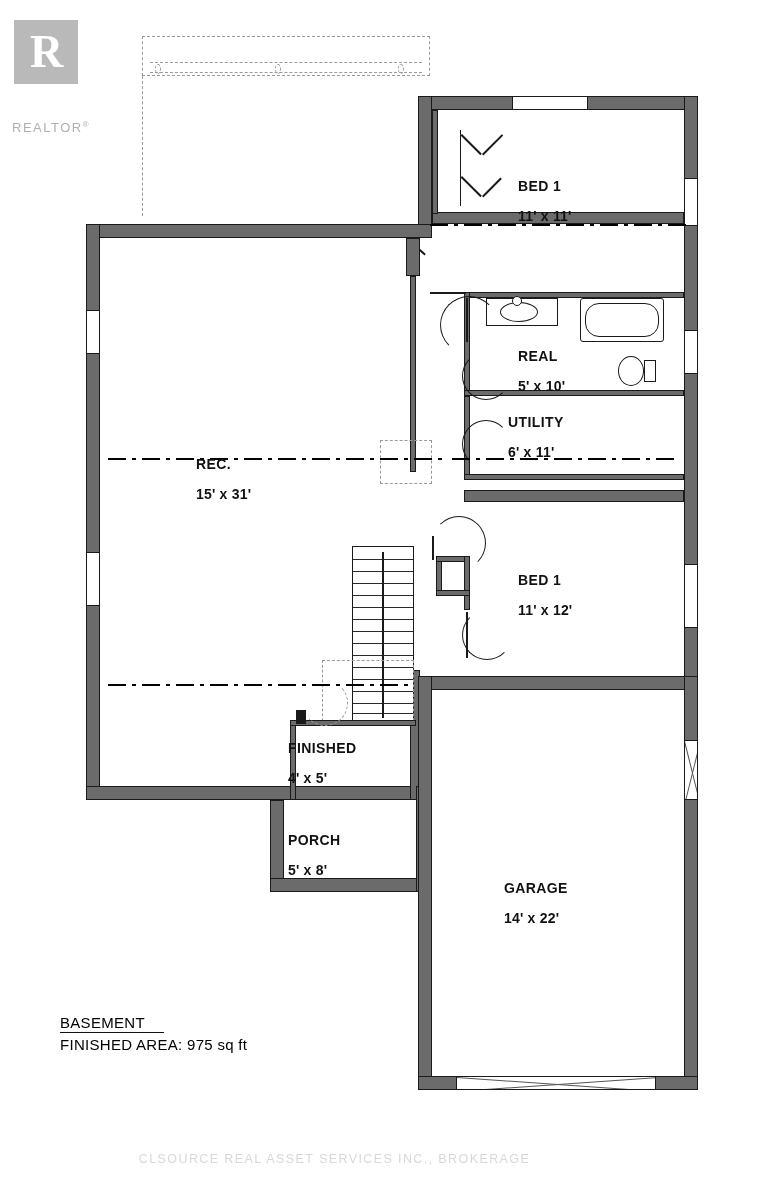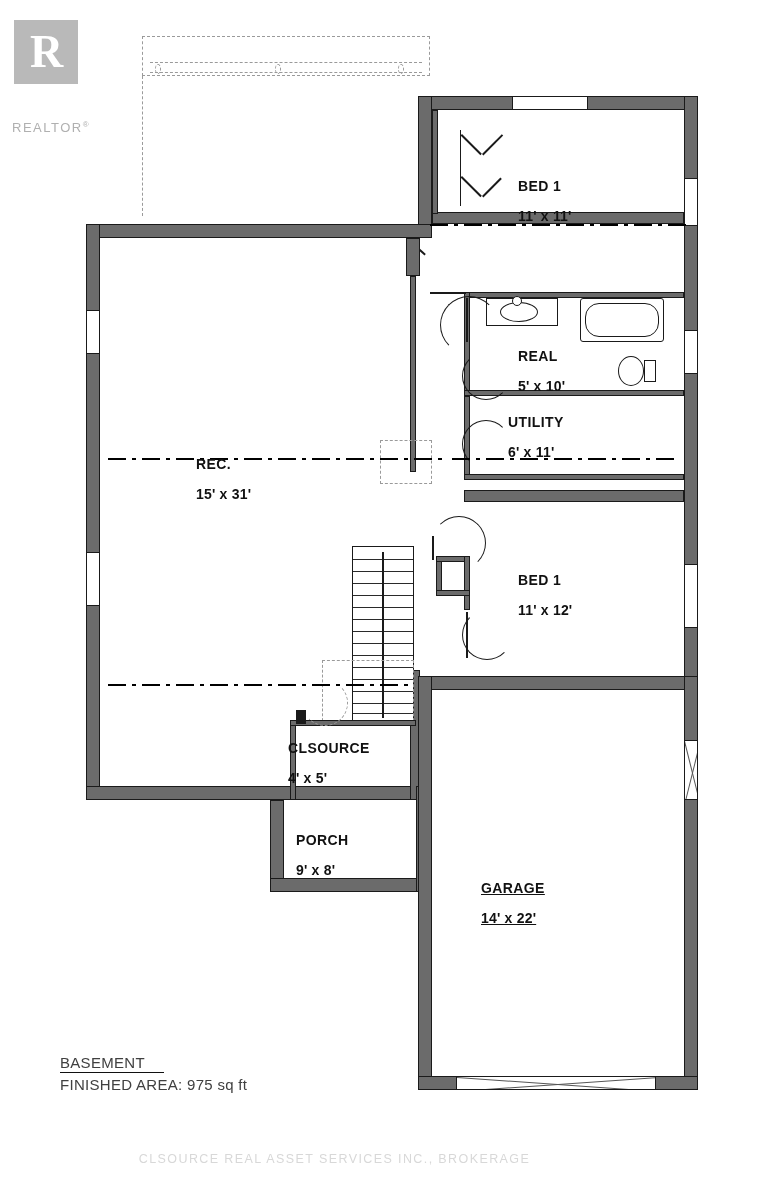--- a/index.html
+++ b/index.html
@@ -200,24 +200,24 @@
     position: absolute;
     background: #555;
     height: 1px;
     transform-origin: 0 0;
   }
 
   
   .caption {
     position: absolute;
     left: 60px;
-    top: 1054px;
+    top: 1014px;
     font-size: 15px;
     letter-spacing: 0.3px;
-    color: #404040;
+    color: #000000;
   }
   .caption .title {
     display: block;
     border-bottom: 1.5px solid #111;
     padding-bottom: 1px;
     width: 104px;
     font-weight: normal;
   }
   .caption .area {
     display: block;
@@ -395,30 +395,30 @@
     <span class="name">REC.</span>
     <span class="dims">15' x 31'</span>
   </div>
 
   <div class="room-label" style="left:518px; top:572px; width:124px;">
     <span class="name">BED 1</span>
     <span class="dims">11' x 12'</span>
   </div>
 
   <div class="room-label" style="left:288px; top:740px; width:132px;">
-    <span class="name">CLSOURCE</span>
+    <span class="name">FINISHED</span>
     <span class="dims">4' x 5'</span>
   </div>
 
-  <div class="room-label" style="left:296px; top:832px; width:124px;">
+  <div class="room-label" style="left:288px; top:832px; width:124px;">
     <span class="name">PORCH</span>
-    <span class="dims">9' x 8'</span>
-  </div>
-
-  <div class="room-label" style="left:481px; top:880px; width:134px;text-decoration:underline;">
+    <span class="dims">5' x 8'</span>
+  </div>
+
+  <div class="room-label" style="left:504px; top:880px; width:134px;">
     <span class="name">GARAGE</span>
     <span class="dims">14' x 22'</span>
   </div>
 
   <div class="caption">
     <span class="title">BASEMENT</span>
     <span class="area">FINISHED AREA: 975 sq ft</span>
   </div>
 
   <div class="watermark">CLSOURCE REAL ASSET SERVICES INC., BROKERAGE</div>

